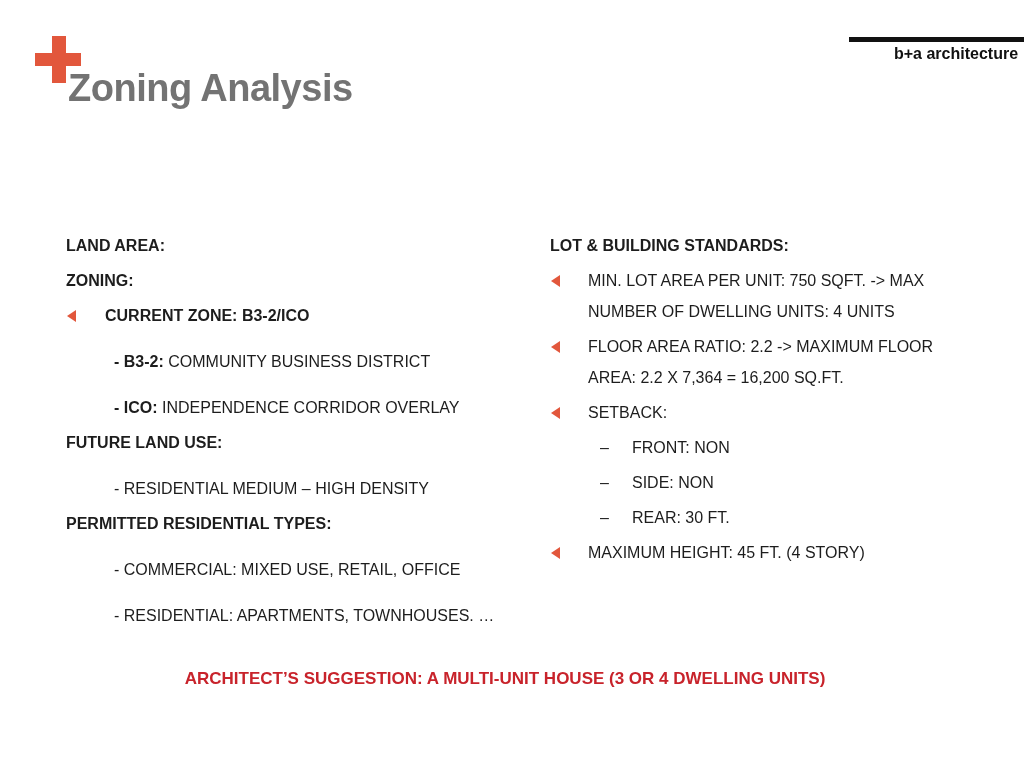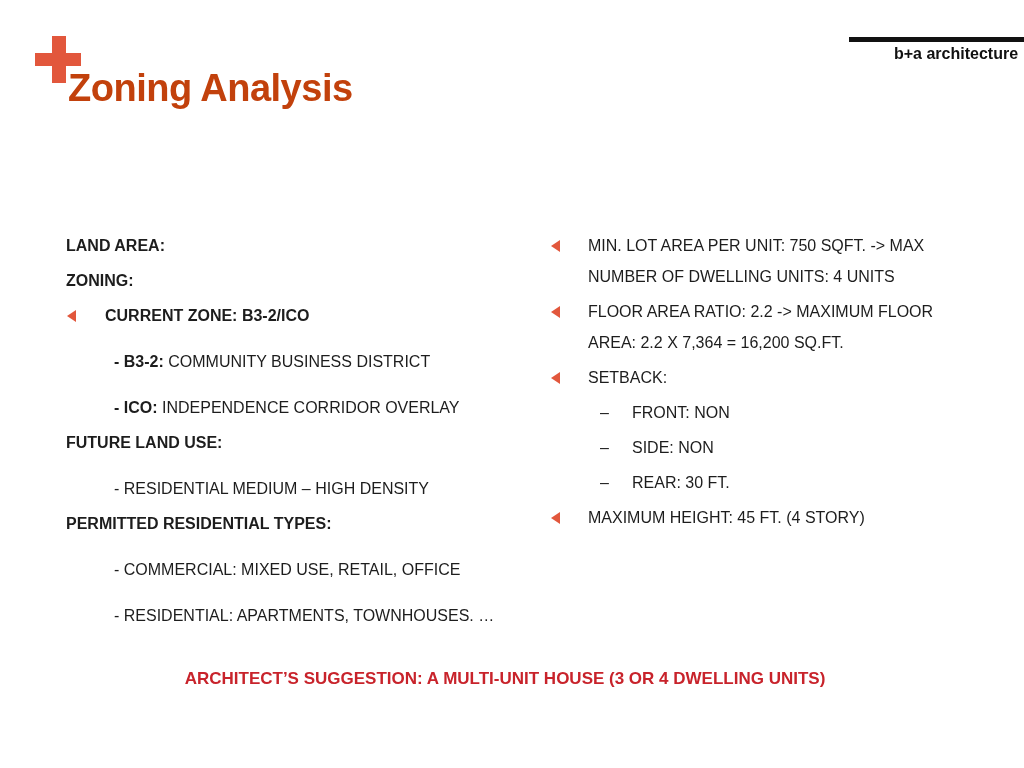--- a/index.html
+++ b/index.html
@@ -23,21 +23,21 @@
   .plus .v { position: absolute; left: 52px; top: 36px; width: 14px; height: 47px; background: var(--accent); }
 
   
   .title {
     position: absolute;
     left: 68px;
     top: 68px;
     font-size: 38px;
     line-height: 40px;
     font-weight: 700;
-    color: #c2410c;
+    color: #737373;
     letter-spacing: -0.5px;
     white-space: nowrap;
   }
 
   
   .logo-bar {
     position: absolute;
     left: 849px;
     top: 37px;
     width: 175px;
@@ -141,20 +141,23 @@
           <span class="txt"><span class="b">PERMITTED RESIDENTIAL TYPES:</span></span>
         </div>
         <div class="line dash">
           <span class="txt"><span>- COMMERCIAL: MIXED USE, RETAIL, OFFICE</span></span>
         </div>
         <div class="line dash">
           <span class="txt"><span>- RESIDENTIAL: APARTMENTS, TOWNHOUSES. …</span></span>
         </div>
       </div>
     <div class="col col-right">
+        <div class="line header">
+          <span class="txt"><span class="b">LOT &amp; BUILDING STANDARDS:</span></span>
+        </div>
         <div class="line bullet">
           <span class="tri-cell">
             <span class="tri"></span>
           </span>
           <span class="txt"><span>MIN. LOT AREA PER UNIT: 750 SQFT. -&gt; MAX NUMBER OF DWELLING UNITS: 4 UNITS</span></span>
         </div>
         <div class="line bullet">
           <span class="tri-cell">
             <span class="tri"></span>
           </span>

